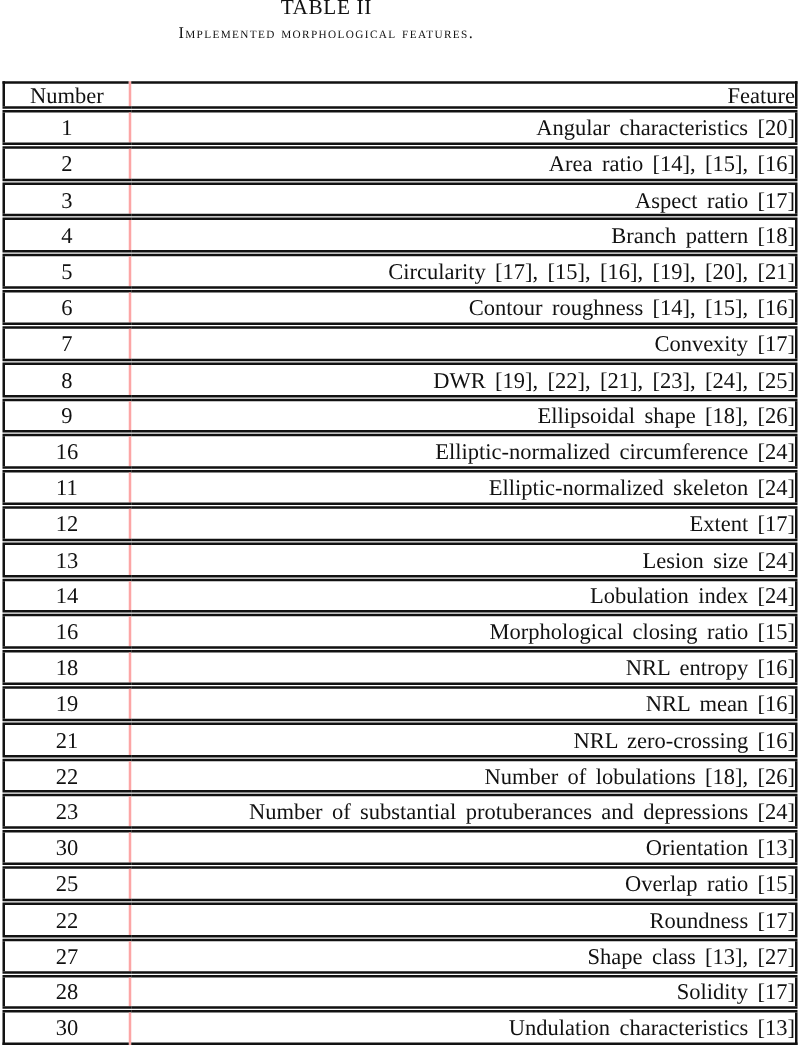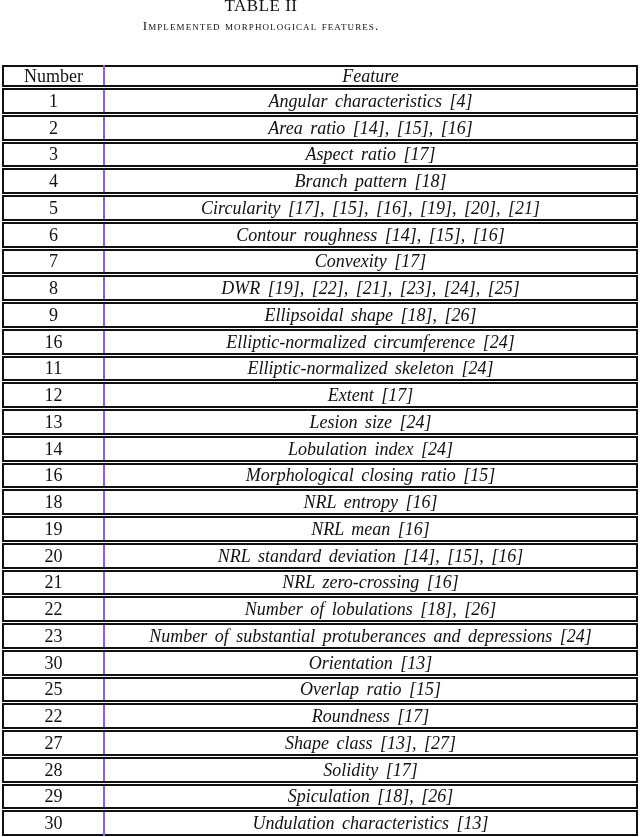--- a/index.html
+++ b/index.html
@@ -68,32 +68,31 @@
   table.features tbody tr td {
     border-bottom: 5px double #111111;
   }
   table.features tbody tr:last-child td {
     border-bottom: none;
   }
 
   
   table.features th:first-child,
   table.features td:first-child {
-    border-right: 2px solid #8b5cf6;
+    border-right: 2px solid #fca5a5;
     margin-left: 28px;
   }
 
   .cell-num {
     text-align: center;
   }
   .cell-feat {
-    text-align: center;
+    text-align: right;
     padding-left: 12px;
     word-spacing: 3px;
-    font-style: italic;
   }
 </style>
 </head>
 <body>
 
 <div id="page">
 
   <div id="caption">
     <div class="table-label">TABLE II</div>
     <div class="table-subtitle">Implemented morphological features.</div>
@@ -106,21 +105,21 @@
     </colgroup>
     <thead>
       <tr>
         <th class="cell-num">Number</th>
         <th class="cell-feat">Feature</th>
       </tr>
     </thead>
     <tbody>
         <tr>
       <td class="cell-num">1</td>
-      <td class="cell-feat">Angular characteristics [4]</td>
+      <td class="cell-feat">Angular characteristics [20]</td>
     </tr>
         <tr>
       <td class="cell-num">2</td>
       <td class="cell-feat">Area ratio [14], [15], [16]</td>
     </tr>
         <tr>
       <td class="cell-num">3</td>
       <td class="cell-feat">Aspect ratio [17]</td>
     </tr>
         <tr>
@@ -173,24 +172,20 @@
     </tr>
         <tr>
       <td class="cell-num">18</td>
       <td class="cell-feat">NRL entropy [16]</td>
     </tr>
         <tr>
       <td class="cell-num">19</td>
       <td class="cell-feat">NRL mean [16]</td>
     </tr>
         <tr>
-      <td class="cell-num">20</td>
-      <td class="cell-feat">NRL standard deviation [14], [15], [16]</td>
-    </tr>
-        <tr>
       <td class="cell-num">21</td>
       <td class="cell-feat">NRL zero-crossing [16]</td>
     </tr>
         <tr>
       <td class="cell-num">22</td>
       <td class="cell-feat">Number of lobulations [18], [26]</td>
     </tr>
         <tr>
       <td class="cell-num">23</td>
       <td class="cell-feat">Number of substantial protuberances and depressions [24]</td>
@@ -209,23 +204,19 @@
     </tr>
         <tr>
       <td class="cell-num">27</td>
       <td class="cell-feat">Shape class [13], [27]</td>
     </tr>
         <tr>
       <td class="cell-num">28</td>
       <td class="cell-feat">Solidity [17]</td>
     </tr>
         <tr>
-      <td class="cell-num">29</td>
-      <td class="cell-feat">Spiculation [18], [26]</td>
-    </tr>
-        <tr>
       <td class="cell-num">30</td>
       <td class="cell-feat">Undulation characteristics [13]</td>
     </tr>
       </tbody>
   </table>
 
 </div>
 
 </body></html>

